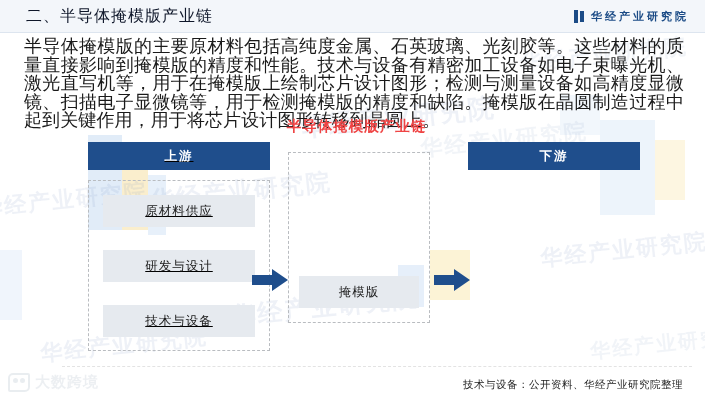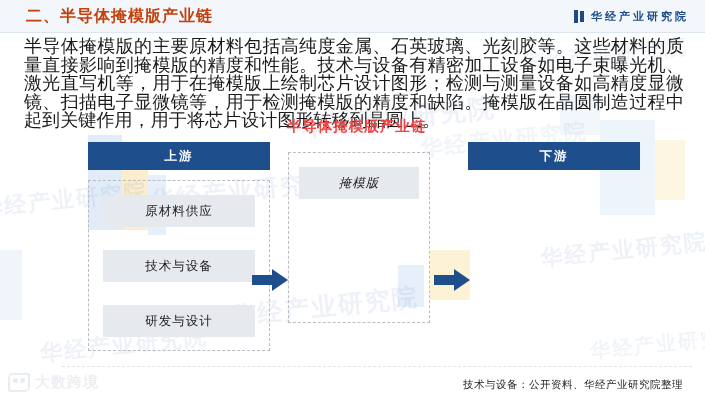--- a/index.html
+++ b/index.html
@@ -67,22 +67,22 @@
     height: 33px;
     background: #f3f6fa;
     border-bottom: 1px solid #dde5ef;
     box-sizing: border-box;
   }
   .section-title {
     position: absolute;
     left: 26px;
     top: 6px;
     font-size: 16px;
-    font-weight: bold;
-    color: #c2410c;
+    font-weight: normal;
+    color: #0f172a;
     letter-spacing: 1px;
   }
   .brand {
     position: absolute;
     right: 16px;
     top: 9px;
     display: flex;
     align-items: center;
     gap: 6px;
   }
@@ -141,21 +141,21 @@
     left: 0;
     top: 142px;
     width: 705px;
     height: 225px;
   }
 
   .col {
     position: absolute;
     top: 0;
   }
-  .col-up   { left: 88px;  width: 182px; }
+  .col-up   { left: 88px;  width: 182px; text-decoration: underline; }
   .col-mid  { left: 288px; width: 142px; }
   .col-down { left: 468px; width: 172px; font-family: Liberation Serif, serif; }
 
   .col-head {
     height: 28px;
     background: #1f4e8c;
     color: #ffffff;
     font-size: 12.5px;
     font-weight: bold;
     display: flex;
@@ -164,21 +164,21 @@
     letter-spacing: 2px;
   }
 
   .col-body {
     margin-top: 10px;
     border: 1px dashed #b9bcc0;
     box-sizing: border-box;
     background: transparent;
   }
   .col-body-up   { height: 171px; padding: 14px 14px; }
-  .col-body-mid  { height: 171px; padding: 14px 10px; display: flex; align-items: flex-start; justify-content: center; font-style: italic; }
+  .col-body-mid  { height: 171px; padding: 14px 10px; display: flex; align-items: flex-end; justify-content: center; }
   .col-body-down { height: 171px; padding: 14px 12px; display: flex; align-items: center; justify-content: center; }
 
   .cell {
     background: #e6eaef;
     color: #1a1a1a;
     font-size: 12.5px;
     height: 32px;
     display: flex;
     align-items: center;
     justify-content: center;
@@ -292,22 +292,22 @@
   <div class="body-text">半导体掩模版的主要原材料包括高纯度金属、石英玻璃、光刻胶等。这些材料的质量直接影响到掩模版的精度和性能。技术与设备有精密加工设备如电子束曝光机、激光直写机等，用于在掩模版上绘制芯片设计图形；检测与测量设备如高精度显微镜、扫描电子显微镜等，用于检测掩模版的精度和缺陷。掩模版在晶圆制造过程中起到关键作用，用于将芯片设计图形转移到晶圆上。</div>
 
   <div class="chart-title">半导体掩模版产业链</div>
 
   <div class="diagram">
 
     <div class="col col-up">
       <div class="col-head">上游</div>
       <div class="col-body col-body-up">
         <div class="cell cell-wide">原材料供应</div>
+        <div class="cell cell-wide">研发与设计</div>
         <div class="cell cell-wide">技术与设备</div>
-        <div class="cell cell-wide">研发与设计</div>
       </div>
     </div>
 
     <div class="arrow arrow-1">
       <svg width="36" height="22" viewBox="0 0 36 22">
         <polygon points="0,6 20,6 20,0 36,11 20,22 20,16 0,16" fill="#1f4e8c"></polygon>
       </svg>
     </div>
 
     <div class="col col-mid">

